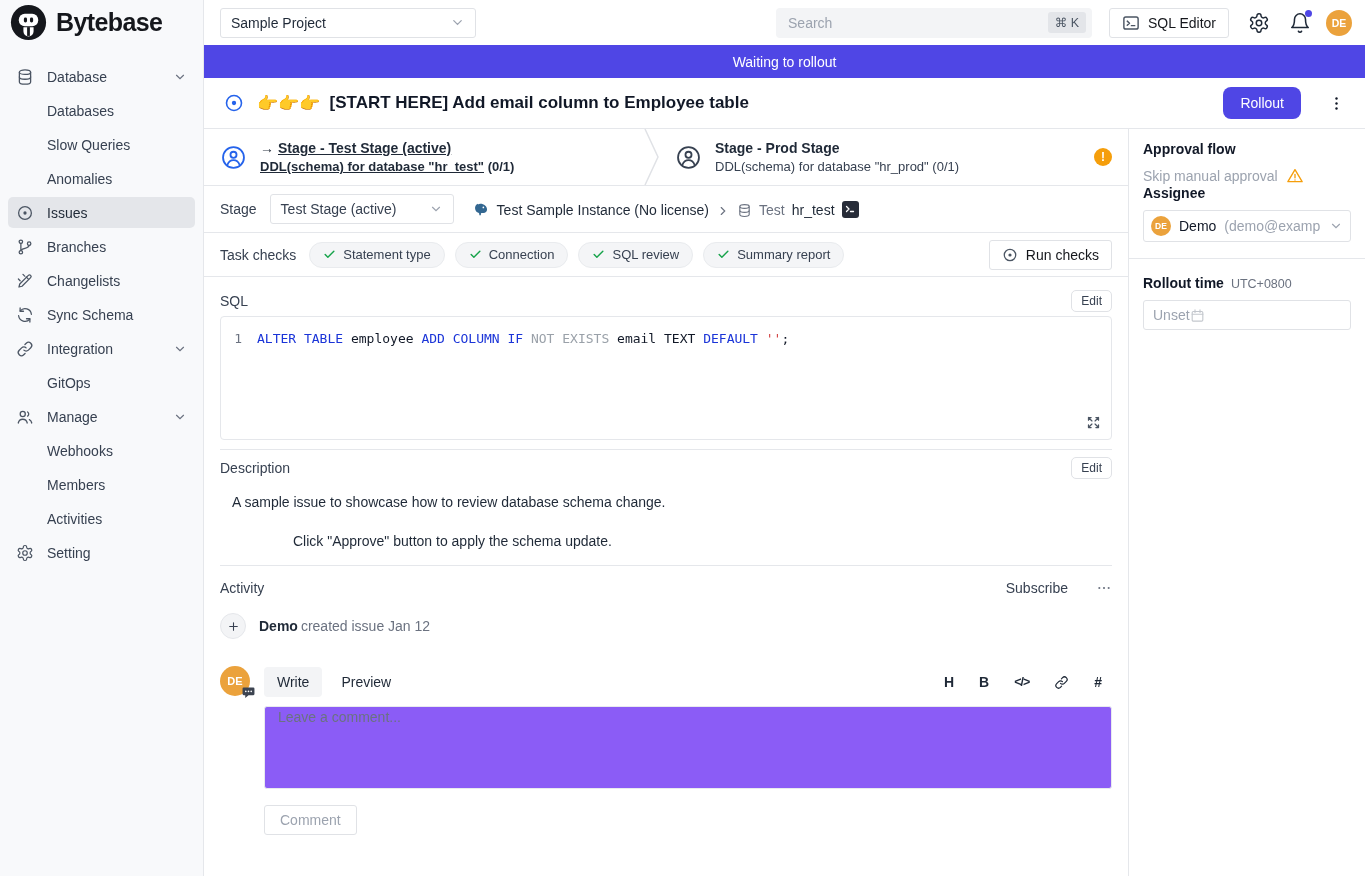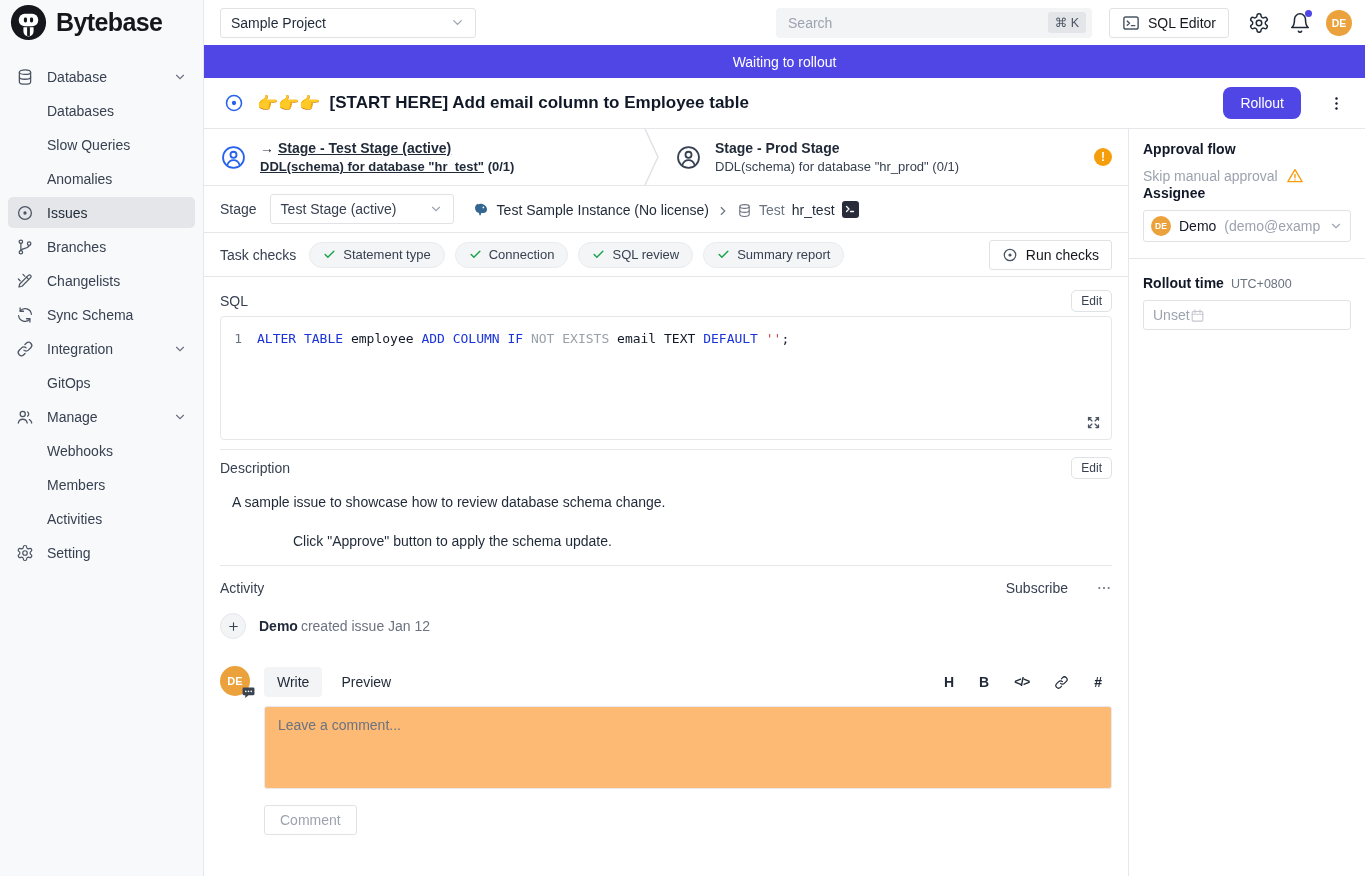--- a/index.html
+++ b/index.html
@@ -121,21 +121,21 @@
   .composer-avatar{width:30px;height:30px;font-size:11px;position:relative}
   .bubble-badge{position:absolute;right:-5px;bottom:-3px}
   .composer-body{flex:1;min-width:0}
   .composer-tabs{display:flex;align-items:center;height:32px}
   .tab{padding:7px 13px;font-size:14px;color:#1f2937;border-radius:4px;background:none;border:none;cursor:pointer;font-family:inherit}
   .tab.active{background:#f3f4f6}
   .tab.idle{margin-left:6px}
   .fmt-icons{margin-left:auto;display:flex;align-items:center;gap:25px;padding-right:10px}
   .fmt{font-size:14px;font-weight:700;color:#1f2937;background:none;border:none;padding:0;cursor:pointer;font-family:inherit}
   .fmt.code{font-size:12.5px;letter-spacing:-1px}
-  .comment-box{margin-top:8px;display:block;width:100%;height:83px;background:#fdba74;border:1px solid #e8eaee;border-radius:3px;resize:none;padding:10px 13px;font-family:inherit;font-size:14px;color:var(--txt);outline:none}
+  .comment-box{margin-top:8px;display:block;width:100%;height:83px;background:#8b5cf6;border:1px solid #e8eaee;border-radius:3px;resize:none;padding:2px 13px;font-family:inherit;font-size:14px;color:var(--txt);outline:none}
   .comment-box::placeholder{color:var(--gray)}
   .comment-btn{margin-top:16px;height:30px;padding:0 15px;border:1px solid var(--border2);border-radius:3px;background:#fff;color:var(--ph);font-size:14px;cursor:pointer;font-family:inherit}
 
   
   .aside h3{font-size:14px;font-weight:700;color:#111827;margin:0;white-space:nowrap}
   .skip-approval{margin-top:10px;display:flex;align-items:center;gap:8px;font-size:14px;color:var(--ph);white-space:nowrap}
   .assignee-label{margin-top:19px}
   .assignee-select{margin-top:9px;height:32px;border:1px solid var(--border2);border-radius:3px;display:flex;align-items:center;gap:8px;padding:0 7px;overflow:hidden;cursor:pointer}
   .avatar.mini{width:20px;height:20px;font-size:8.5px}
   .assignee-name{font-weight:500;color:#111827;white-space:nowrap}

